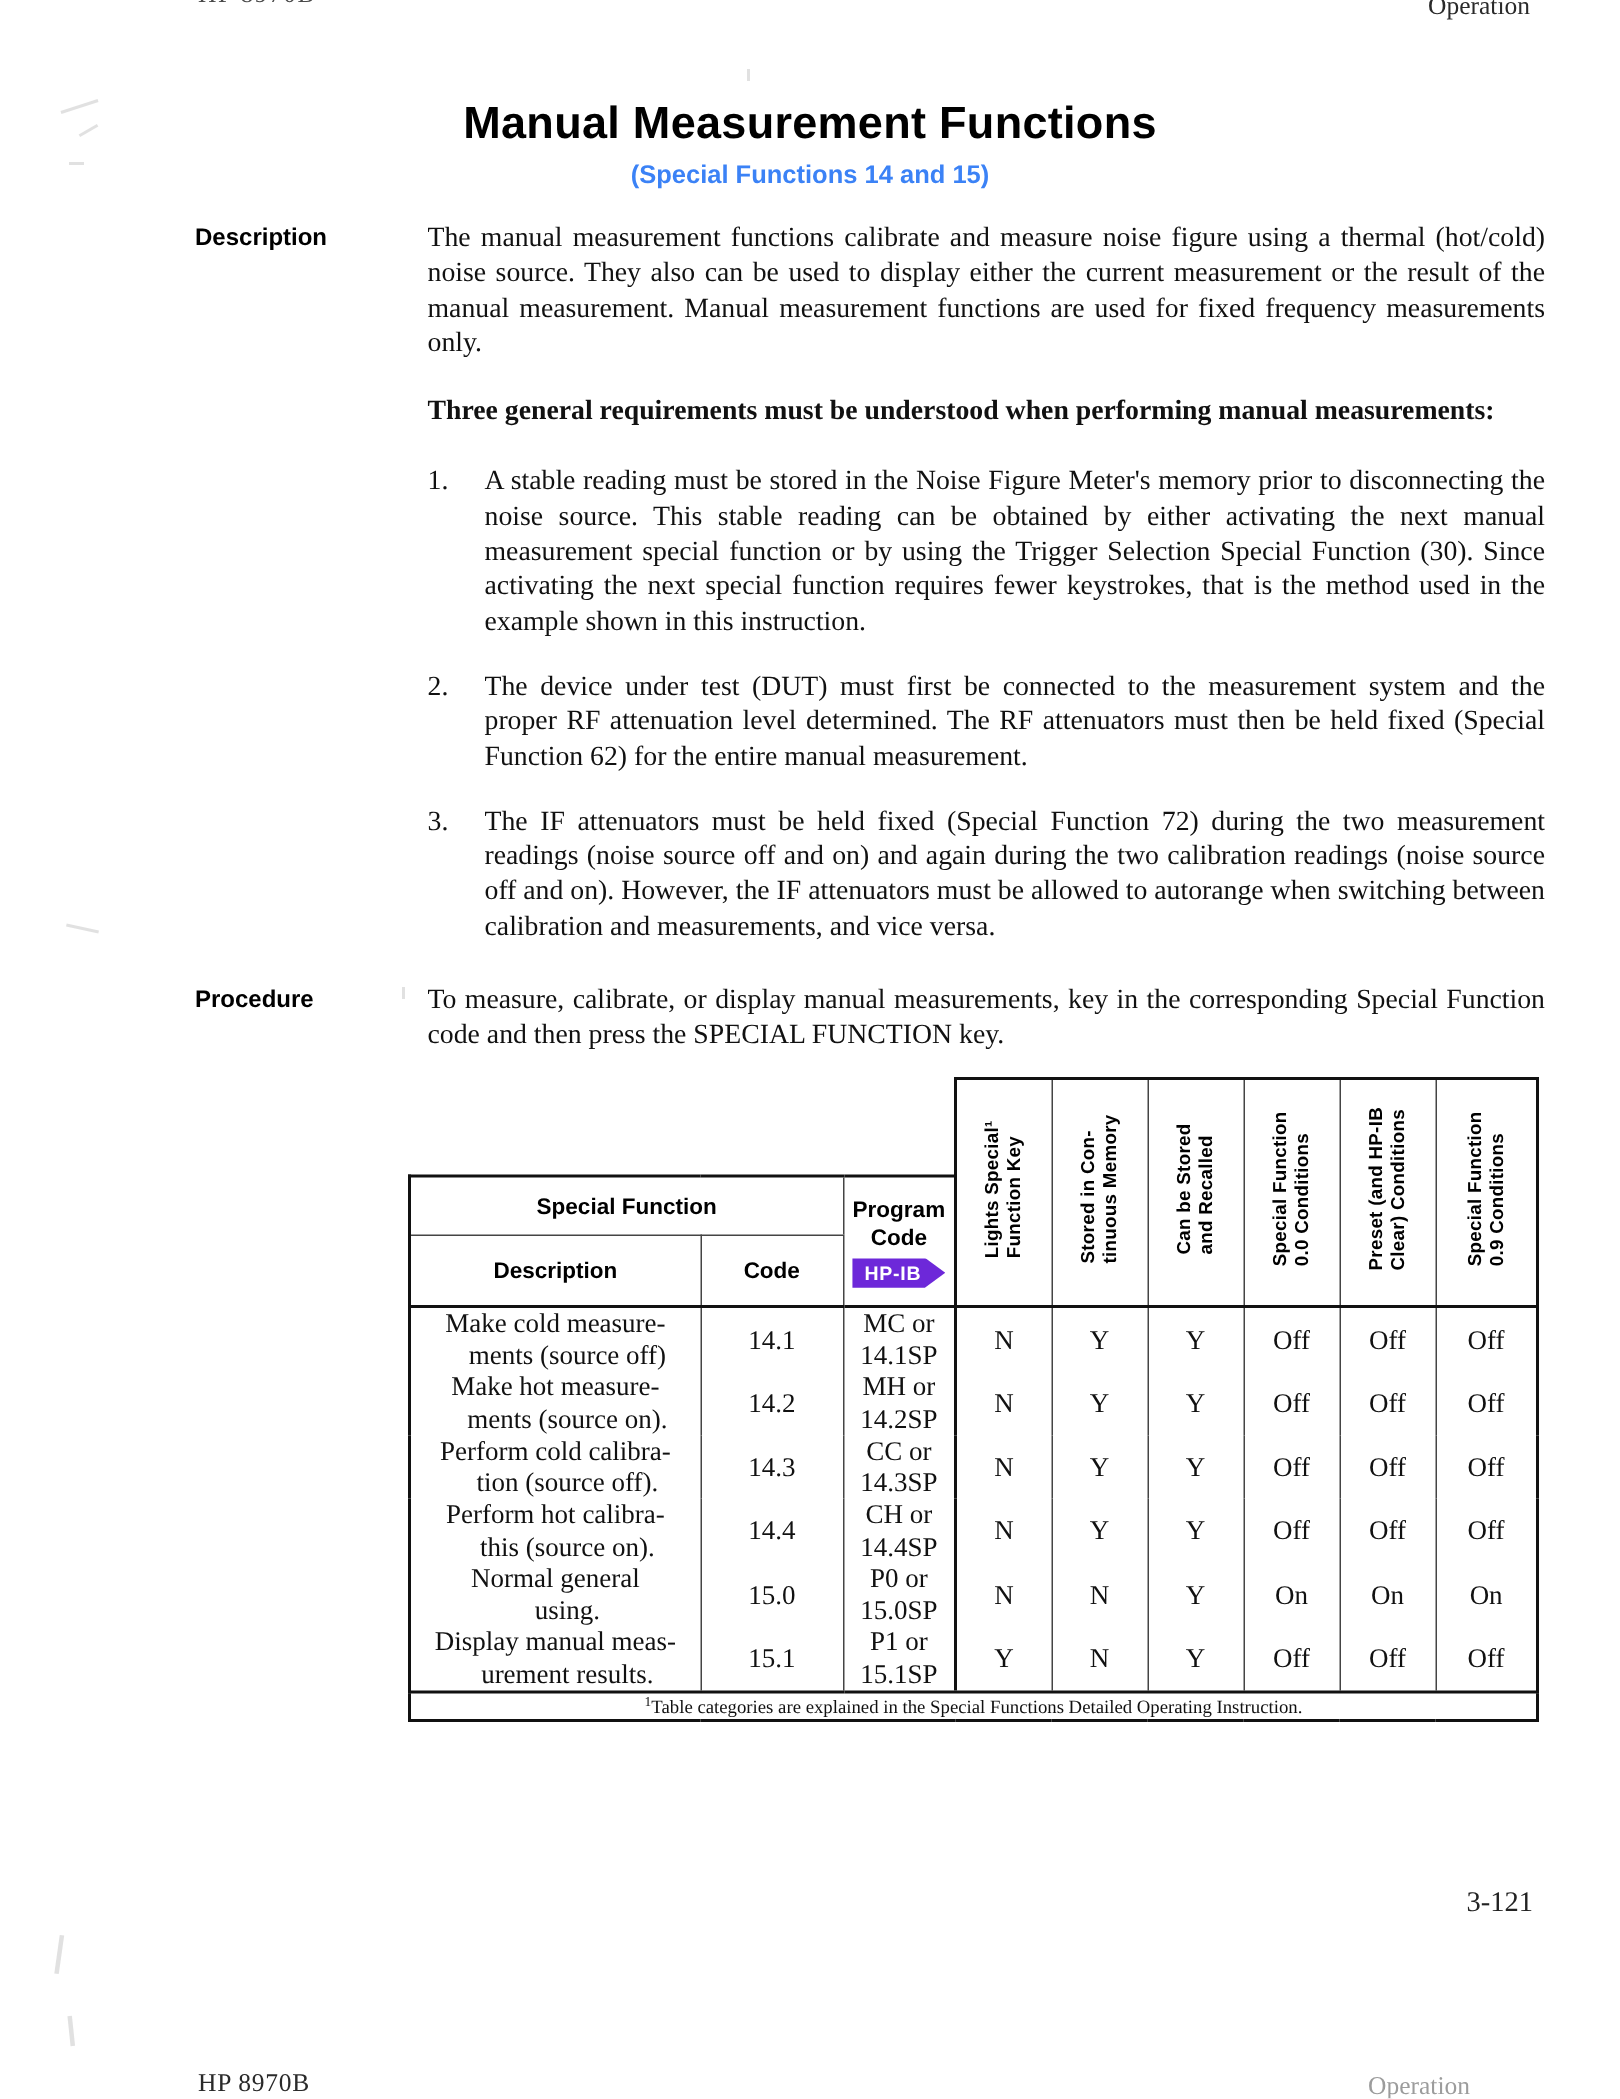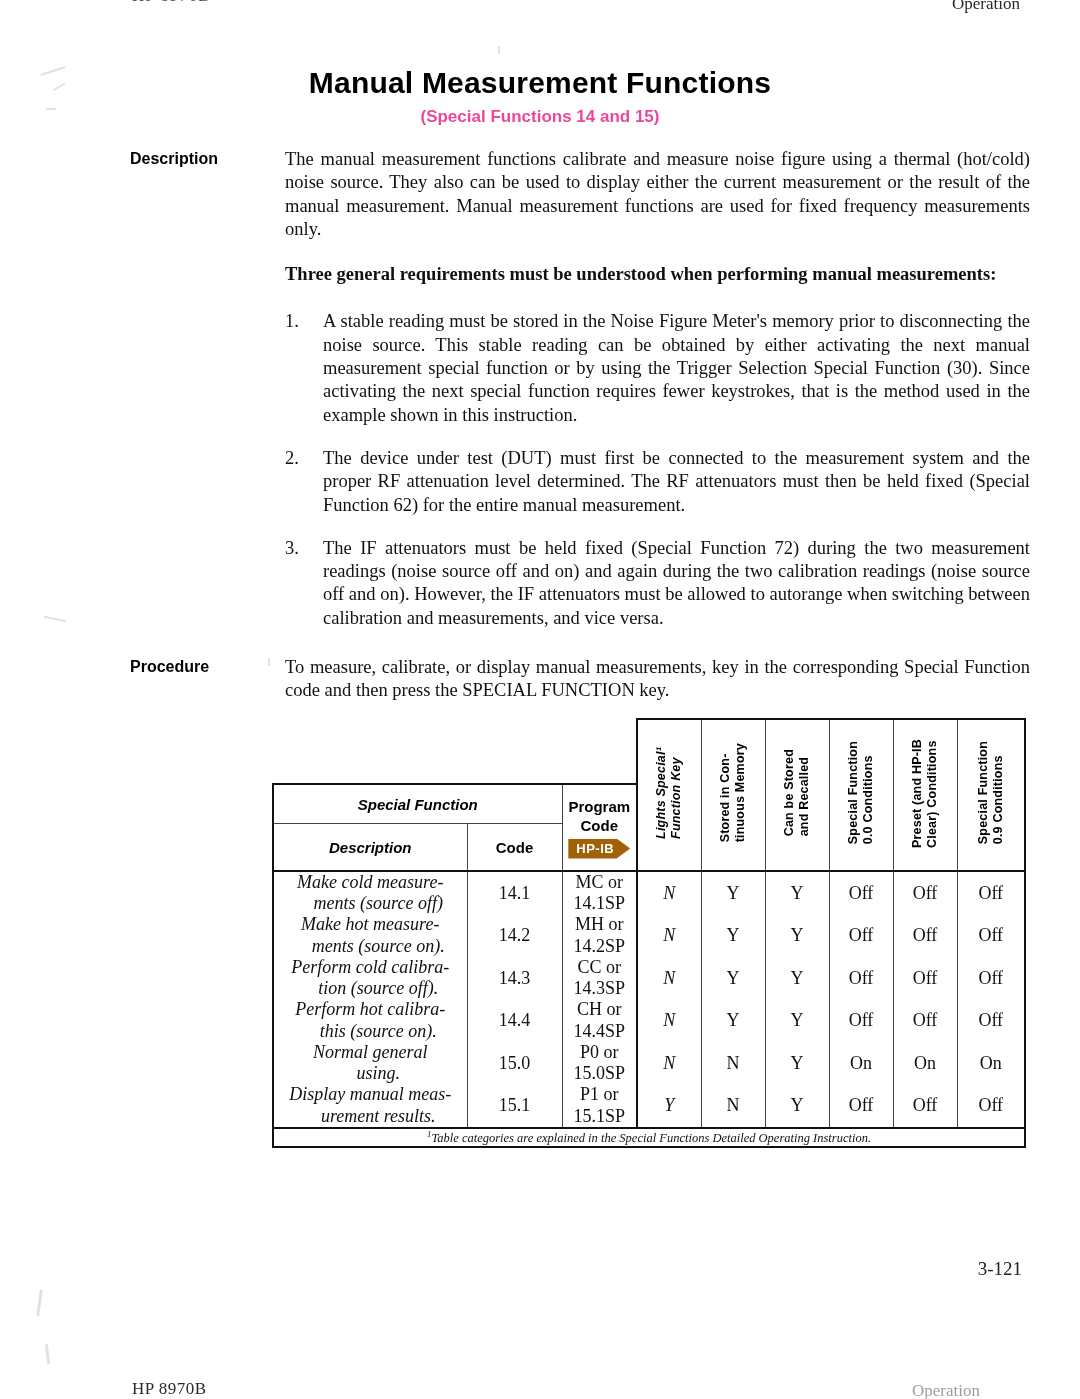--- a/index.html
+++ b/index.html
@@ -46,21 +46,21 @@
   
   .title-block { position:absolute; left:0; right:0; top:66px; text-align:center; }
   .doc-title {
     font-family:"Liberation Sans", sans-serif;
     font-weight:bold; font-size:30px; letter-spacing:.2px;
     color:#000; margin:0;
   }
   .doc-subtitle {
     font-family:"Liberation Sans", sans-serif;
     font-weight:bold; font-size:17px;
-    color:#ec4899; margin:7px 0 0 0;
+    color:#3b82f6; margin:7px 0 0 0;
   }
 
   
   .content { position:absolute; left:0; top:148px; width:1080px; }
   .sec { position:relative; margin-bottom:0; }
   .sec-label {
     position:absolute; left:130px; top:2px; width:140px;
     font-family:"Liberation Sans", serif;
     font-weight:bold; font-size:16px; color:#000;
     text-align:left;
@@ -94,21 +94,21 @@
     border-collapse:collapse;
     width:752px;
     table-layout:fixed;
     font-family:"Liberation Serif", serif;
   }
   table.sf td, table.sf th { border:0; padding:0; vertical-align:middle; }
 
   
   .bt { border-top:2px solid #111 !important; }
   .bb { border-bottom:2px solid #111 !important; }
-  .bl { border-left:2px solid #111 !important;font-style:italic; }
+  .bl { border-left:2px solid #111 !important; }
   .br { border-right:2px solid #111 !important; }
   .bl1 { border-left:1px solid #444 !important; }
   .bb1 { border-bottom:1px solid #444 !important; }
 
   
   .rot-cell {
     height:150px;
     text-align:center;
     vertical-align:bottom;
     padding-bottom:4px;
@@ -146,21 +146,21 @@
     line-height:1.3;
     padding:3px 0 4px 0;
   }
 
   .hpib-badge {
     display:inline-block;
     position:relative;
     margin-top:3px;
     height:20px;
     padding:0 16px 0 8px;
-    background:#a16207;
+    background:#6d28d9;
     color:#fff;
     font-family:"Liberation Sans", sans-serif;
     font-weight:bold;
     font-size:13px;
     line-height:20px;
     letter-spacing:.5px;
     clip-path: polygon(0 0, 78% 0, 100% 50%, 78% 100%, 0 100%);
   }
 
   td.desc {

